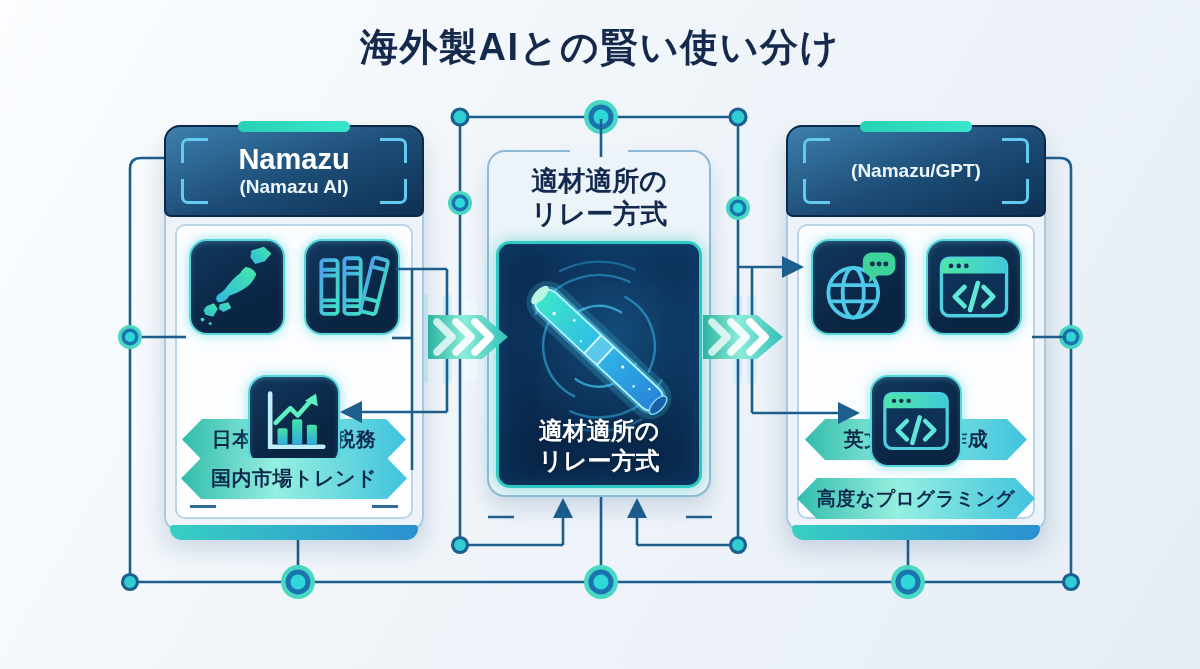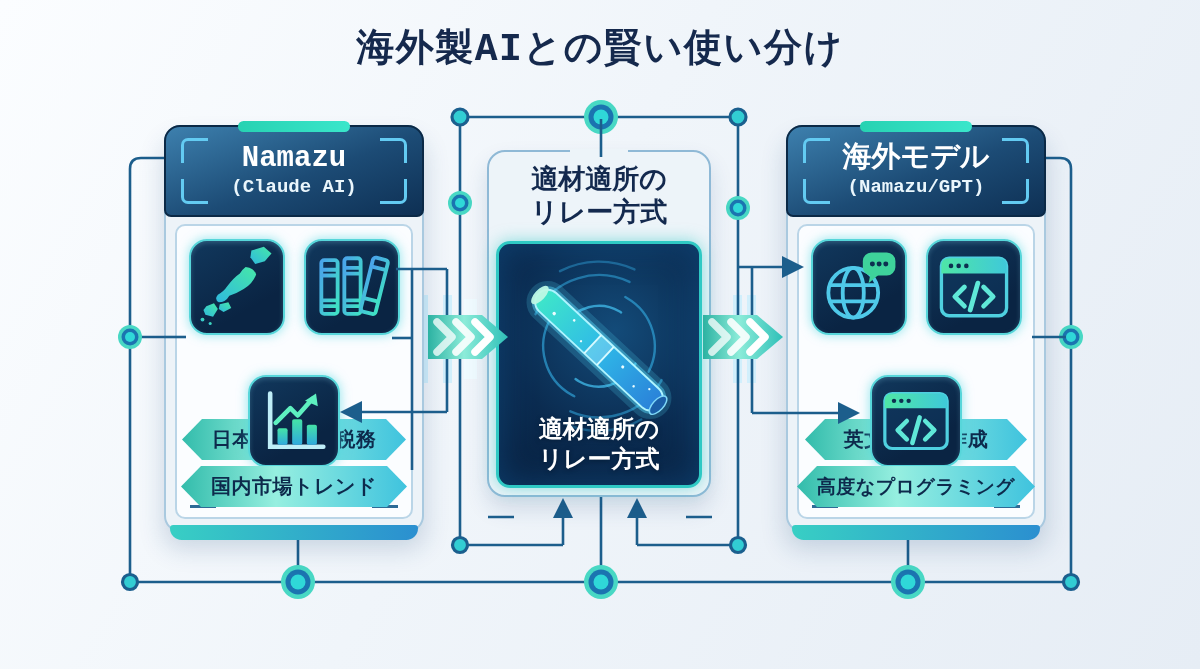--- a/index.html
+++ b/index.html
@@ -1,18 +1,18 @@
 <!DOCTYPE html>
 <html><head>
 <meta charset="utf-8">
 <style>
   html,body{margin:0;padding:0;background:#dfe8f0;}
   .stage{position:relative;width:1200px;height:669px;overflow:hidden;
     background:linear-gradient(120deg,#fbfdff 0%,#f0f5fa 45%,#e6edf5 100%);
-    font-family:Liberation Mono, monospace;}
+    font-family:Liberation Sans, sans-serif;}
   .main-title{position:absolute;top:22px;left:0;right:0;text-align:center;
     font-size:38px;font-weight:bold;color:#15294d;letter-spacing:1.5px;}
   svg.layer{position:absolute;left:0;top:0;pointer-events:none;}
   .bg-layer{z-index:1;} .panel{z-index:2;} .fg-layer{z-index:3;}
 
   
   .panel{position:absolute;top:125px;width:260px;height:407px;
     background:#edf3f8;border:2px solid #a9c9df;border-radius:16px;
     box-shadow:0 16px 26px rgba(25,70,120,.20);box-sizing:border-box;}
   .panel.left{left:164px;} .panel.right{left:786px;}
@@ -42,21 +42,21 @@
   .tile{width:96px;height:96px;border-radius:18px;box-sizing:border-box;
     background:linear-gradient(150deg,#11385d 0%,#0a2443 70%);
     border:2px solid #57d6da;
     box-shadow:0 0 11px rgba(70,212,222,.6), inset 0 2px 5px rgba(160,230,255,.22);}
   .tile.single{position:absolute;top:248px;left:50%;transform:translateX(-50%);width:92px;height:92px;}
   .hex{position:absolute;left:50%;transform:translateX(-50%);height:41px;
     display:flex;align-items:center;justify-content:center;
     background:linear-gradient(90deg,#32bcab 0%,#96efe0 42%,#3fc3de 100%);
     clip-path:polygon(20px 0,calc(100% - 20px) 0,100% 50%,calc(100% - 20px) 100%,20px 100%,0 50%);
     color:#0d2a4c;font-weight:bold;font-size:20px;white-space:nowrap;letter-spacing:.5px;}
-  .hex.top{top:193px;} .hex.bottom{top:339px;}
+  .hex.top{top:193px;} .hex.bottom{top:331px;}
 
   
   .panel-center{position:absolute;left:487px;top:150px;width:224px;height:347px;z-index:2;
     background:#edf4f9;border:2px solid #8fb9d6;border-radius:18px;box-sizing:border-box;
     box-shadow:0 12px 22px rgba(25,70,120,.15);}
   .top-gap{position:absolute;top:-3px;left:50%;transform:translateX(-50%);width:58px;height:6px;background:#edf4f9;}
   .center-heading{margin-top:13px;text-align:center;font-size:27px;font-weight:bold;
     color:#13294e;line-height:1.24;}
   .center-heading span{display:block;}
   .dark-panel{position:absolute;left:7px;right:7px;top:89px;bottom:7px;border-radius:14px;
@@ -149,21 +149,21 @@
 
   <div class="panel left">
     <div class="panel-base"></div>
     <div class="panel-header">
       <div class="header-tab"></div>
       <span class="bracket tl"></span>
       <span class="bracket tr"></span>
       <span class="bracket bl"></span>
       <span class="bracket br"></span>
       <div class="panel-title">Namazu</div>
-      <div class="panel-sub">(Claude AI)</div>
+      <div class="panel-sub">(Namazu AI)</div>
     </div>
     <div class="panel-body">
       <span class="tick l"></span>
       <span class="tick r"></span>
       <div class="tile-row">
         <div class="tile">
           <svg width="92" height="92" viewBox="0 0 96 96">
             <defs>
               <linearGradient id="gJp" x1="0" y1="1" x2="1" y2="0">
                 <stop offset="0" stop-color="#2fb9de"></stop>
@@ -274,21 +274,20 @@
   </div>
 
   <div class="panel right">
     <div class="panel-base"></div>
     <div class="panel-header">
       <div class="header-tab"></div>
       <span class="bracket tl"></span>
       <span class="bracket tr"></span>
       <span class="bracket bl"></span>
       <span class="bracket br"></span>
-      <div class="panel-title">海外モデル</div>
       <div class="panel-sub">(Namazu/GPT)</div>
     </div>
     <div class="panel-body">
       <span class="tick l"></span>
       <span class="tick r"></span>
       <div class="tile-row">
         <div class="tile">
           <svg width="92" height="92" viewBox="0 0 96 96">
             <g stroke="#4fc9e9" stroke-width="4" fill="none" stroke-linecap="round">
               <circle cx="42" cy="54" r="26"></circle>
@@ -340,21 +339,21 @@
         <circle cx="24" cy="26" r="2.4" fill="#0d3050"></circle>
           <circle cx="32" cy="26" r="2.4" fill="#0d3050"></circle>
           <circle cx="40" cy="26" r="2.4" fill="#0d3050"></circle>
         <g stroke="#5fe8d8" stroke-width="5" fill="none" stroke-linecap="round" stroke-linejoin="round">
           <path d="M38 48 L28 58 L38 68"></path>
           <path d="M58 48 L68 58 L58 68"></path>
           <path d="M52 44 L44 72"></path>
         </g>
       </svg>
     </div>
-    <div class="hex bottom" style="width:238px;font-size:19px;">高度なプログラミング</div>
+    <div class="hex bottom" style="width:238px;font-size:19px;margin-top:20px;">高度なプログラミング</div>
   </div>
 
   <svg class="layer fg-layer" width="1200" height="669" viewBox="0 0 1200 669">
     <defs>
       <linearGradient id="gBand" x1="0" y1="0" x2="1" y2="0">
         <stop offset="0" stop-color="#2cb2a2"></stop>
           <stop offset="0.45" stop-color="#8cecd9"></stop>
           <stop offset="1" stop-color="#2fc0b8"></stop>
       </linearGradient>
     </defs>

